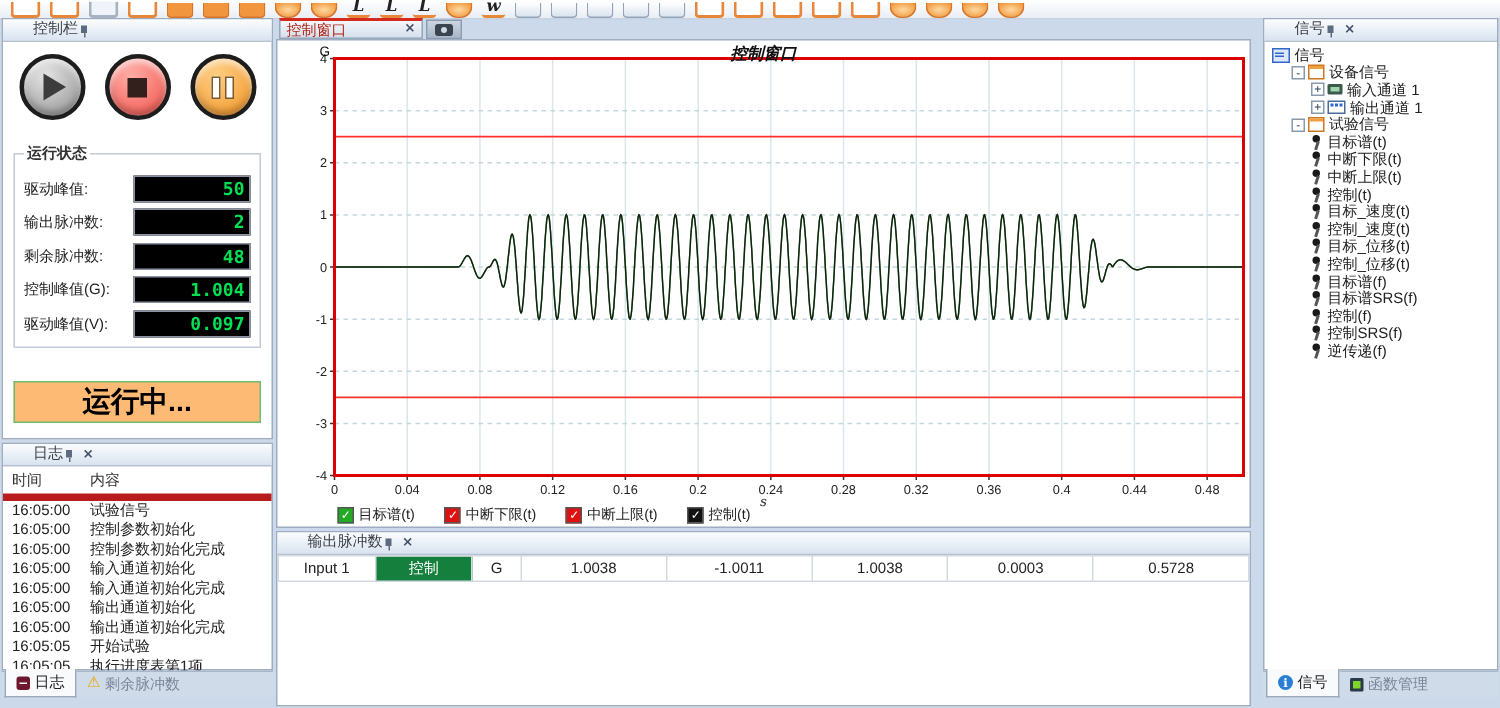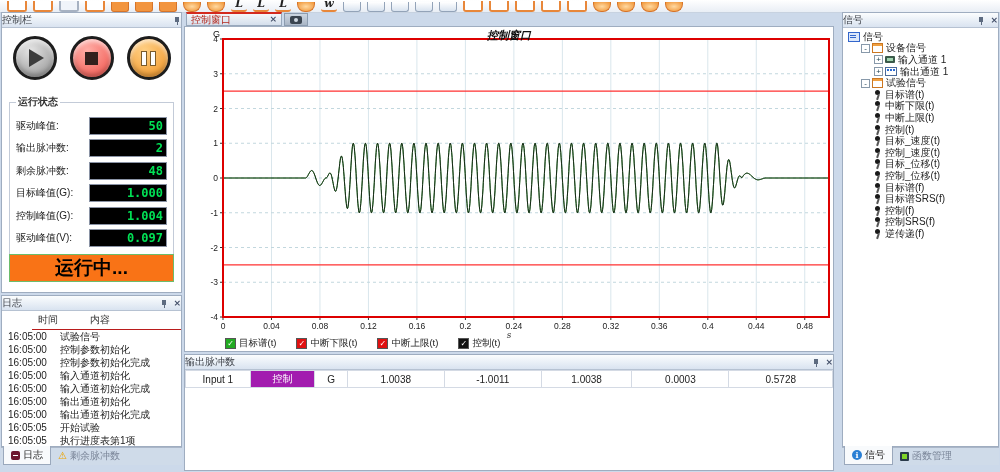--- a/index.html
+++ b/index.html
@@ -11,22 +11,22 @@
   .tbi{width:16px;height:9px;margin:0 3px;border-radius:0 0 3px 3px;flex:0 0 auto;}
   .tbi.outline{border:2px solid #e8873a;border-top:none;background:#fff;}
   .tbi.fill{background:#f2953f;border:1px solid #d6742a;border-top:none;}
   .tbi.gray{border:2px solid #a7b2c2;border-top:none;background:#f0f4fa;}
   .tbi.round{background:radial-gradient(#ffd9a0,#ef9030);border:1px solid #d6742a;border-top:none;border-radius:0 0 8px 8px;}
   .tbi.grid{background:linear-gradient(#ffffff,#d9e3ef);border:1px solid #93a3b8;border-top:none;}
   .tbi.letter{font:italic bold 11px "DejaVu Serif",serif;color:#222;border:none;border-bottom:2px solid #e8873a;
               height:11px;line-height:9px;text-align:center;background:transparent;}
   
   .panel{position:absolute;background:#fff;border:1px solid #9fadc0;box-sizing:border-box;}
-  .ptitle{height:14px;line-height:14px;padding:0 0;background:linear-gradient(#fbfdfe,#d9e3f0);
-          border-bottom:1px solid #b6c2d2;color:#3b3f46;display:flex;justify-content:space-between;align-items:center;}
+  .ptitle{height:14px;line-height:14px;padding:0 20px;background:linear-gradient(#fbfdfe,#d9e3f0);
+          border-bottom:1px solid #b6c2d2;color:#3b3f46;display:flex;justify-content:flex-start;align-items:center;}
   .pbtns{display:flex;gap:5px;align-items:center;}
   .pin{width:8px;height:9px;position:relative;display:inline-block;cursor:pointer;}
   .pin::before{content:"";position:absolute;left:2px;top:1px;width:4px;height:5px;background:#5d6b80;}
   .pin::after{content:"";position:absolute;left:3.5px;top:6px;width:1px;height:3px;background:#5d6b80;}
   .xbtn{font:bold 9px "DejaVu Sans",sans-serif;color:#44506a;cursor:pointer;line-height:9px;}
   
   .btn-row{display:flex;justify-content:center;gap:13px;margin-top:8px;}
   .cbtn{width:44px;height:44px;border-radius:50%;border:3px solid #1d1d1d;box-sizing:border-box;
         display:flex;align-items:center;justify-content:center;cursor:pointer;
         box-shadow:inset 0 3px 4px rgba(255,255,255,.65), inset 0 -3px 4px rgba(0,0,0,.25);}
@@ -37,23 +37,23 @@
   .sqr{width:13px;height:13px;background:#33201d;}
   .pbars{display:flex;gap:3px;height:15px;}
   .pbars i{display:block;width:4px;background:#fdfdfd;border:1px solid #7a5a2a;}
   .status-group{position:absolute;left:7px;right:7px;top:82px;border:1px solid #c3cbd8;margin:0;padding:3px 2px 2px 2px;}
   .status-group legend{font-size:10px;color:#333;padding:0 2px;margin-left:4px;font-weight:bold;}
   .frow{display:flex;justify-content:space-between;align-items:center;margin:4.5px 4px;}
   .flabel{color:#222;}
   .lcd{background:#000;color:#00e055;font:bold 12px "DejaVu Sans Mono",monospace;text-align:right;
        width:70px;padding:1px 3px;border:1px solid #8a93a5;}
   .run-box{position:absolute;left:7px;right:7px;top:241px;height:26px;line-height:26px;text-align:center;
-           background:#f97316;border:1px solid #6cbd6c;font:bold 19px "Liberation Sans","DejaVu Sans",sans-serif;color:#000;}
-  
-  .lhead{display:flex;border-bottom:1px solid #b91c1c;color:#333;padding:2px 0 2px 6px;margin-left:30px;}
+           background:#fdba74;border:1px solid #6cbd6c;font:bold 19px "Liberation Sans","DejaVu Sans",sans-serif;color:#000;}
+  
+  .lhead{display:flex;border-bottom:5px solid #b91c1c;color:#333;padding:2px 0 2px 6px;}
   .lhead .c1{width:52px;}
   .lrow{display:flex;padding:0 0 0 6px;line-height:13px;color:#222;}
   .lrow .ltime{width:52px;}
   .tabstrip{position:absolute;display:flex;align-items:flex-end;background:#cfdbe9;border-top:1px solid #aab6c8;
             padding:1px 2px 0 2px;box-sizing:border-box;}
   .dtab{display:flex;align-items:center;gap:3px;padding:2px 7px;cursor:pointer;color:#7a8598;}
   .dtab.active{background:#f8fafc;border:1px solid #9aa8bc;border-top:none;color:#222;}
   .icon-log{width:9px;height:9px;background:#6e1830;border-radius:2px;display:inline-block;position:relative;}
   .icon-log::after{content:"";position:absolute;left:2px;top:4px;width:5px;height:1px;background:#fff;}
   .icon-warn{color:#eda400;font-size:10px;line-height:10px;}
@@ -85,21 +85,21 @@
   #chart-svg .tick{stroke:#333;stroke-width:1;}
   .legend{position:absolute;left:40px;bottom:1px;display:flex;gap:20px;align-items:center;}
   .litem{display:flex;align-items:center;cursor:pointer;}
   .cb{width:9px;height:9px;display:inline-block;color:#fff;font-size:8px;line-height:9px;text-align:center;
       border:1px solid #555;margin-right:3px;}
   
   #chan-table{width:100%;border-collapse:collapse;table-layout:fixed;}
   #chan-table th{font-weight:normal;background:linear-gradient(#f4f7fa,#dde5ef);border:1px solid #c2cbd8;
                  padding:1px 2px;color:#222;}
   #chan-table td{border:1px solid #d4dae4;text-align:center;padding:1px 2px;color:#222;}
-  #chan-table td.hl{background:#a21caf;color:#fff;}
+  #chan-table td.hl{background:#15803d;color:#fff;}
   
   .trow{display:flex;align-items:center;height:11.6px;white-space:nowrap;cursor:pointer;}
   .exp{width:9px;height:9px;box-sizing:border-box;border:1px solid #8899aa;background:#fff;color:#245;
        font-size:8px;line-height:7px;text-align:center;margin-right:2px;flex:0 0 auto;}
   .ticon{display:inline-block;margin-right:3px;flex:0 0 auto;}
   .signal-root-icon{width:10px;height:8px;border:1px solid #3366cc;background:#dce8fa;position:relative;}
   .signal-root-icon::after{content:"";position:absolute;left:1px;top:2px;width:6px;height:1px;background:#3366cc;box-shadow:0 2px 0 #3366cc;}
   .device-group-icon,.test-group-icon{width:9px;height:8px;border:1px solid #cc7722;background:#fff;position:relative;}
   .device-group-icon::before,.test-group-icon::before{content:"";position:absolute;left:0;top:0;right:0;height:2px;background:#f0a040;}
   .input-channel-icon{width:10px;height:7px;background:#3a5a4a;border-radius:1px;position:relative;}
@@ -175,24 +175,20 @@
             <span class="flabel">驱动峰值:</span>
             <span class="lcd">50</span>
           </div>
           <div class="frow">
             <span class="flabel">输出脉冲数:</span>
             <span class="lcd">2</span>
           </div>
           <div class="frow">
             <span class="flabel">剩余脉冲数:</span>
             <span class="lcd">48</span>
-          </div>
-          <div class="frow">
-            <span class="flabel">目标峰值(G):</span>
-            <span class="lcd">1.000</span>
           </div>
           <div class="frow">
             <span class="flabel">控制峰值(G):</span>
             <span class="lcd">1.004</span>
           </div>
           <div class="frow">
             <span class="flabel">驱动峰值(V):</span>
             <span class="lcd">0.097</span>
           </div>
         </div>

